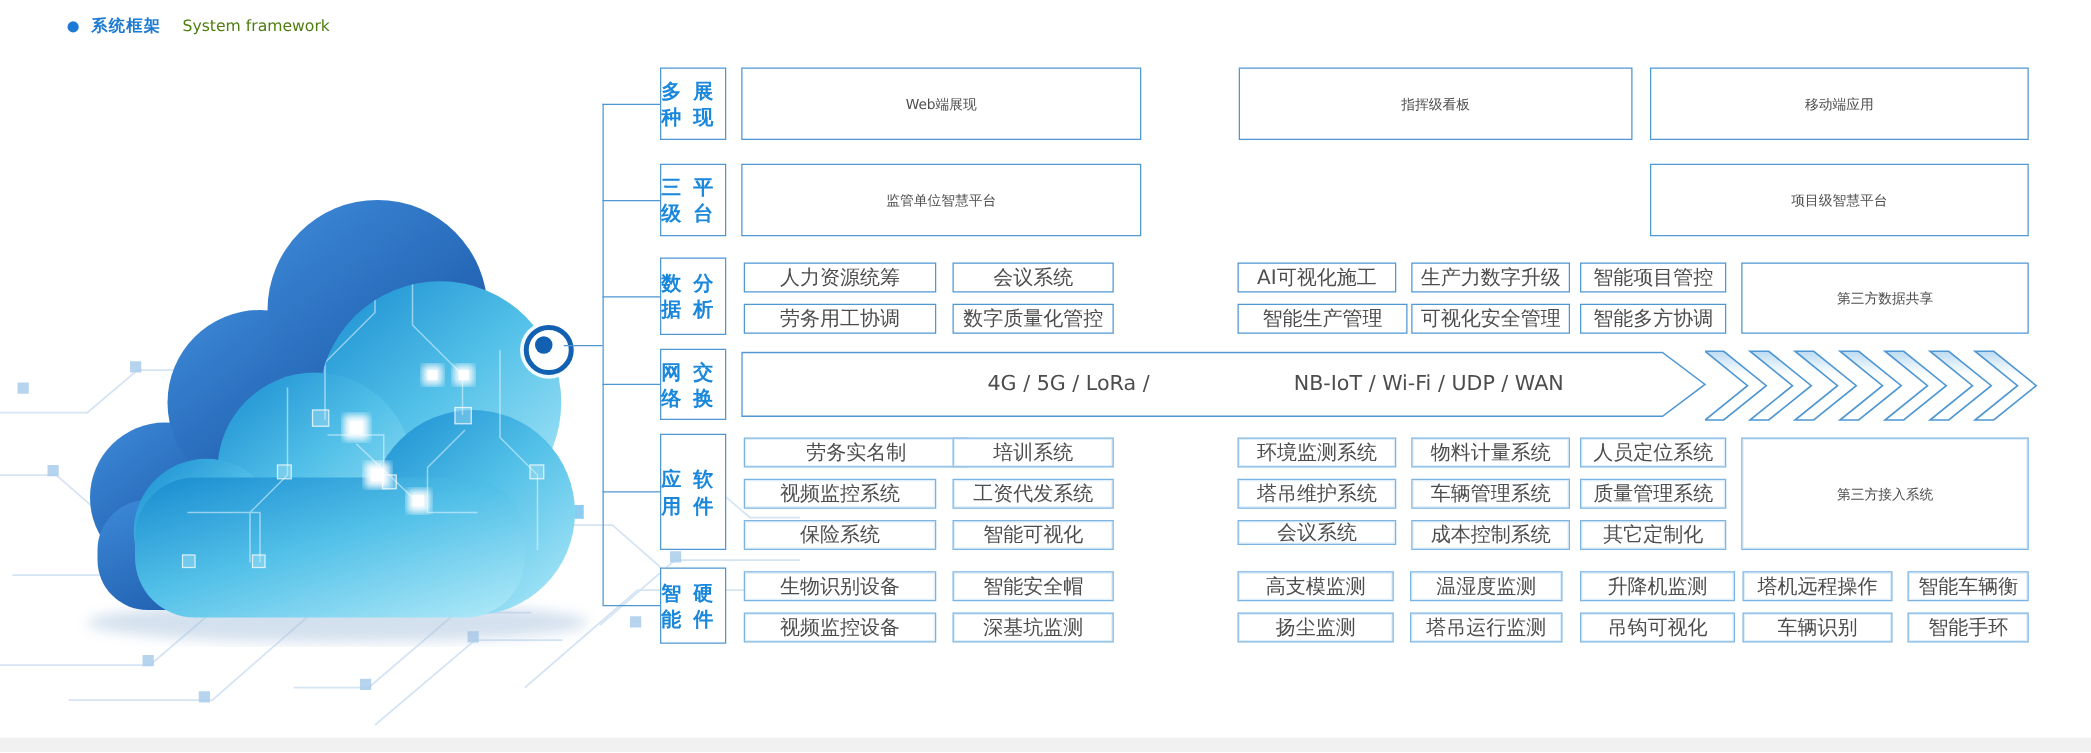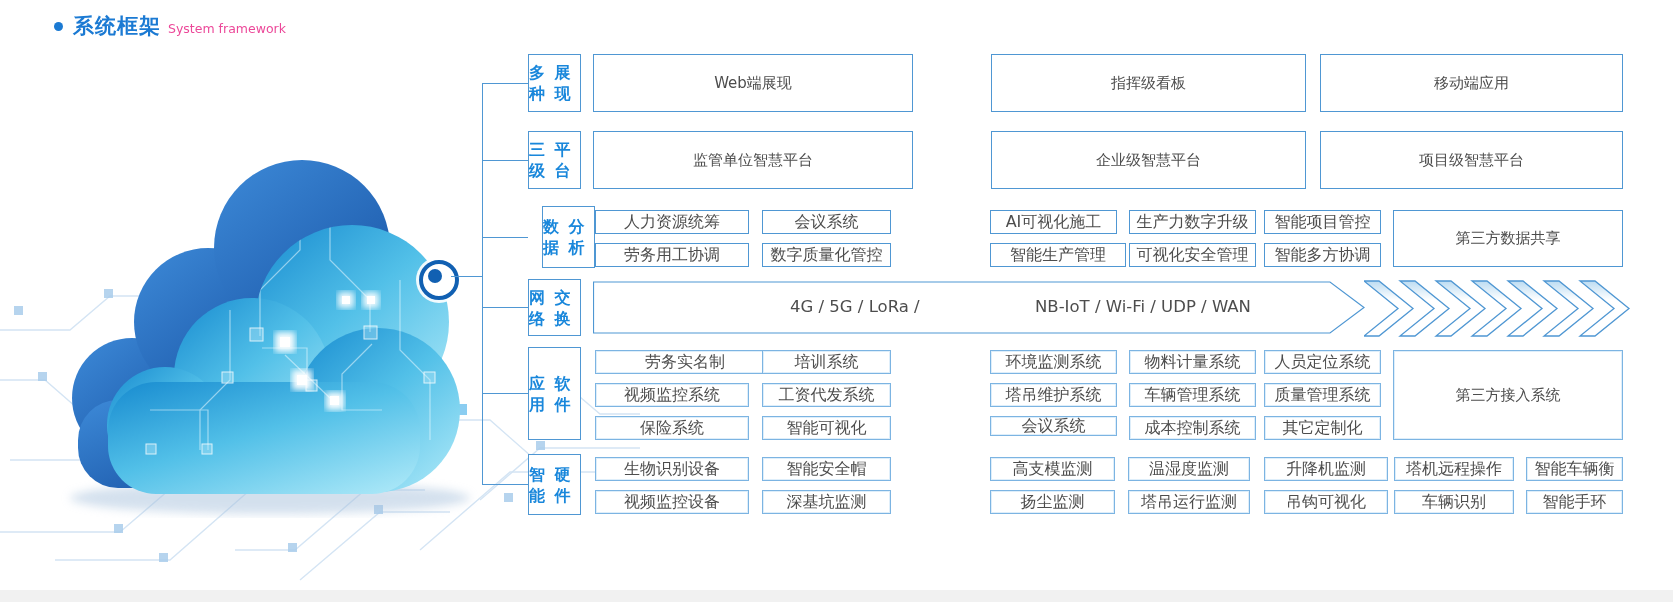--- a/index.html
+++ b/index.html
@@ -1,34 +1,34 @@
 <!DOCTYPE html>
 <html><head>
 <meta charset="utf-8">
 <style>
   html,body{margin:0;padding:0;background:#fff}
   #canvas{position:relative;width:1673px;height:602px;overflow:hidden;background:#fff;
           font-family:"DejaVu Sans",sans-serif}
   
   .b{position:absolute;box-sizing:border-box;border:1px solid #4f97d3;background:#fff;
      display:flex;align-items:center;justify-content:center;color:#4d4d4d;white-space:nowrap}
-  .f15{font-size:15px}
+  .f15{font-size:11px}
   .f13{font-size:16px}
   .lt{border-color:#7cb4e2;box-shadow:inset 0 0 0 1px rgba(195,224,245,.55)}
   
   .cat{position:absolute;box-sizing:border-box;border:1px solid #4f97d3;background:#fff;
        display:flex;flex-direction:row;align-items:center;justify-content:center;
        color:#1987db;font-weight:700;font-size:16px;line-height:21px}
   
   .line{position:absolute;background:#4f97d3}
   
   .title{position:absolute;left:54px;top:12px;display:flex;align-items:baseline}
   .title .dot{width:9px;height:9px;border-radius:50%;background:#1b7ad3;align-self:center;margin-right:10px}
-  .title .zh{font-size:21px;font-weight:700;color:#1b7ad3;letter-spacing:1px}
-  .title .en{font-size:12.5px;color:#ec4899;margin-left:7px}
+  .title .zh{font-size:13px;font-weight:700;color:#1b7ad3;letter-spacing:1px}
+  .title .en{font-size:12.5px;color:#4d7c0f;margin-left:17px}
   
   .node-ring{position:absolute;left:419px;top:260px;width:32px;height:32px;border-radius:50%;
              border:4px solid #1160b2;background:#fff;box-shadow:0 0 0 3px rgba(255,255,255,.9)}
   .node-dot{position:absolute;left:428px;top:269px;width:14px;height:14px;border-radius:50%;background:#1160b2}
   
   .net-text{position:absolute;left:593px;top:281px;width:737px;height:52px;color:#4d4d4d;font-size:16.5px}
   .net-text span{position:absolute;top:0;line-height:52px}
   .net-a{left:197px}
   .net-b{left:442px}
   .bottom-strip{position:absolute;left:0;top:590px;width:1673px;height:12px;background:#f1f1f1}
@@ -166,21 +166,21 @@
   <div class="line" style="left:482px;top:484px;width:46px;height:1px"></div>
 
   <div class="cat" style="left:528px;top:54px;width:53px;height:58px">
     <span>多种</span>
     <span>展现</span>
   </div>
   <div class="cat" style="left:528px;top:131px;width:53px;height:58px">
     <span>三级</span>
     <span>平台</span>
   </div>
-  <div class="cat" style="left:542px;top:206px;width:53px;height:62px">
+  <div class="cat" style="left:528px;top:206px;width:53px;height:62px">
     <span>数据</span>
     <span>分析</span>
   </div>
   <div class="cat" style="left:528px;top:279px;width:53px;height:57px">
     <span>网络</span>
     <span>交换</span>
   </div>
   <div class="cat" style="left:528px;top:347px;width:53px;height:93px">
     <span>应用</span>
     <span>软件</span>
@@ -188,21 +188,20 @@
   <div class="cat" style="left:528px;top:454px;width:53px;height:61px">
     <span>智能</span>
     <span>硬件</span>
   </div>
 
   <div class="b f15" style="left:593px;top:54px;width:320px;height:58px">Web端展现</div>
   <div class="b f15" style="left:1320px;top:54px;width:303px;height:58px">移动端应用</div>
   <div class="b f15" style="left:991px;top:54px;width:315px;height:58px">指挥级看板</div>
 
   <div class="b f15" style="left:593px;top:131px;width:320px;height:58px">监管单位智慧平台</div>
-  <div class="b f15" style="left:991px;top:131px;width:315px;height:58px">企业级智慧平台</div>
   <div class="b f15" style="left:1320px;top:131px;width:303px;height:58px">项目级智慧平台</div>
 
   <div class="b f13" style="left:595px;top:210px;width:154px;height:24px">人力资源统筹</div>
   <div class="b f13" style="left:762px;top:210px;width:129px;height:24px">会议系统</div>
   <div class="b f13" style="left:990px;top:210px;width:127px;height:24px">AI可视化施工</div>
   <div class="b f13" style="left:1129px;top:210px;width:127px;height:24px">生产力数字升级</div>
   <div class="b f13" style="left:1264px;top:210px;width:117px;height:24px">智能项目管控</div>
   <div class="b f13" style="left:595px;top:243px;width:154px;height:24px">劳务用工协调</div>
   <div class="b f13" style="left:762px;top:243px;width:129px;height:24px">数字质量化管控</div>
   <div class="b f13" style="left:990px;top:243px;width:136px;height:24px">智能生产管理</div>

